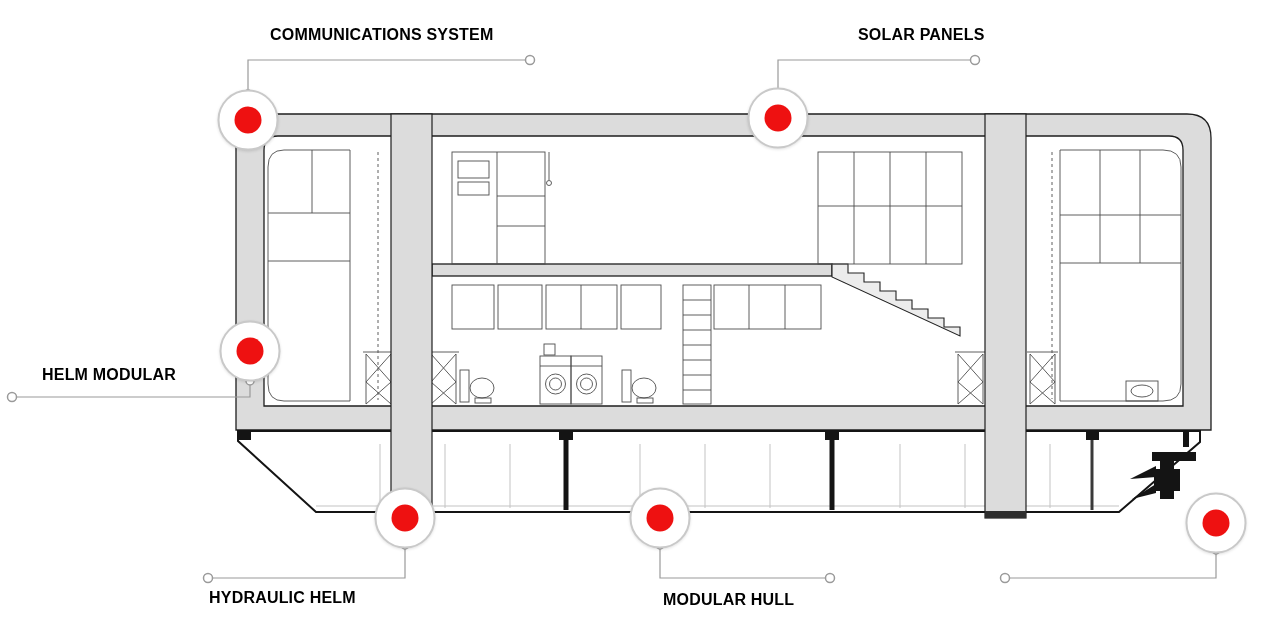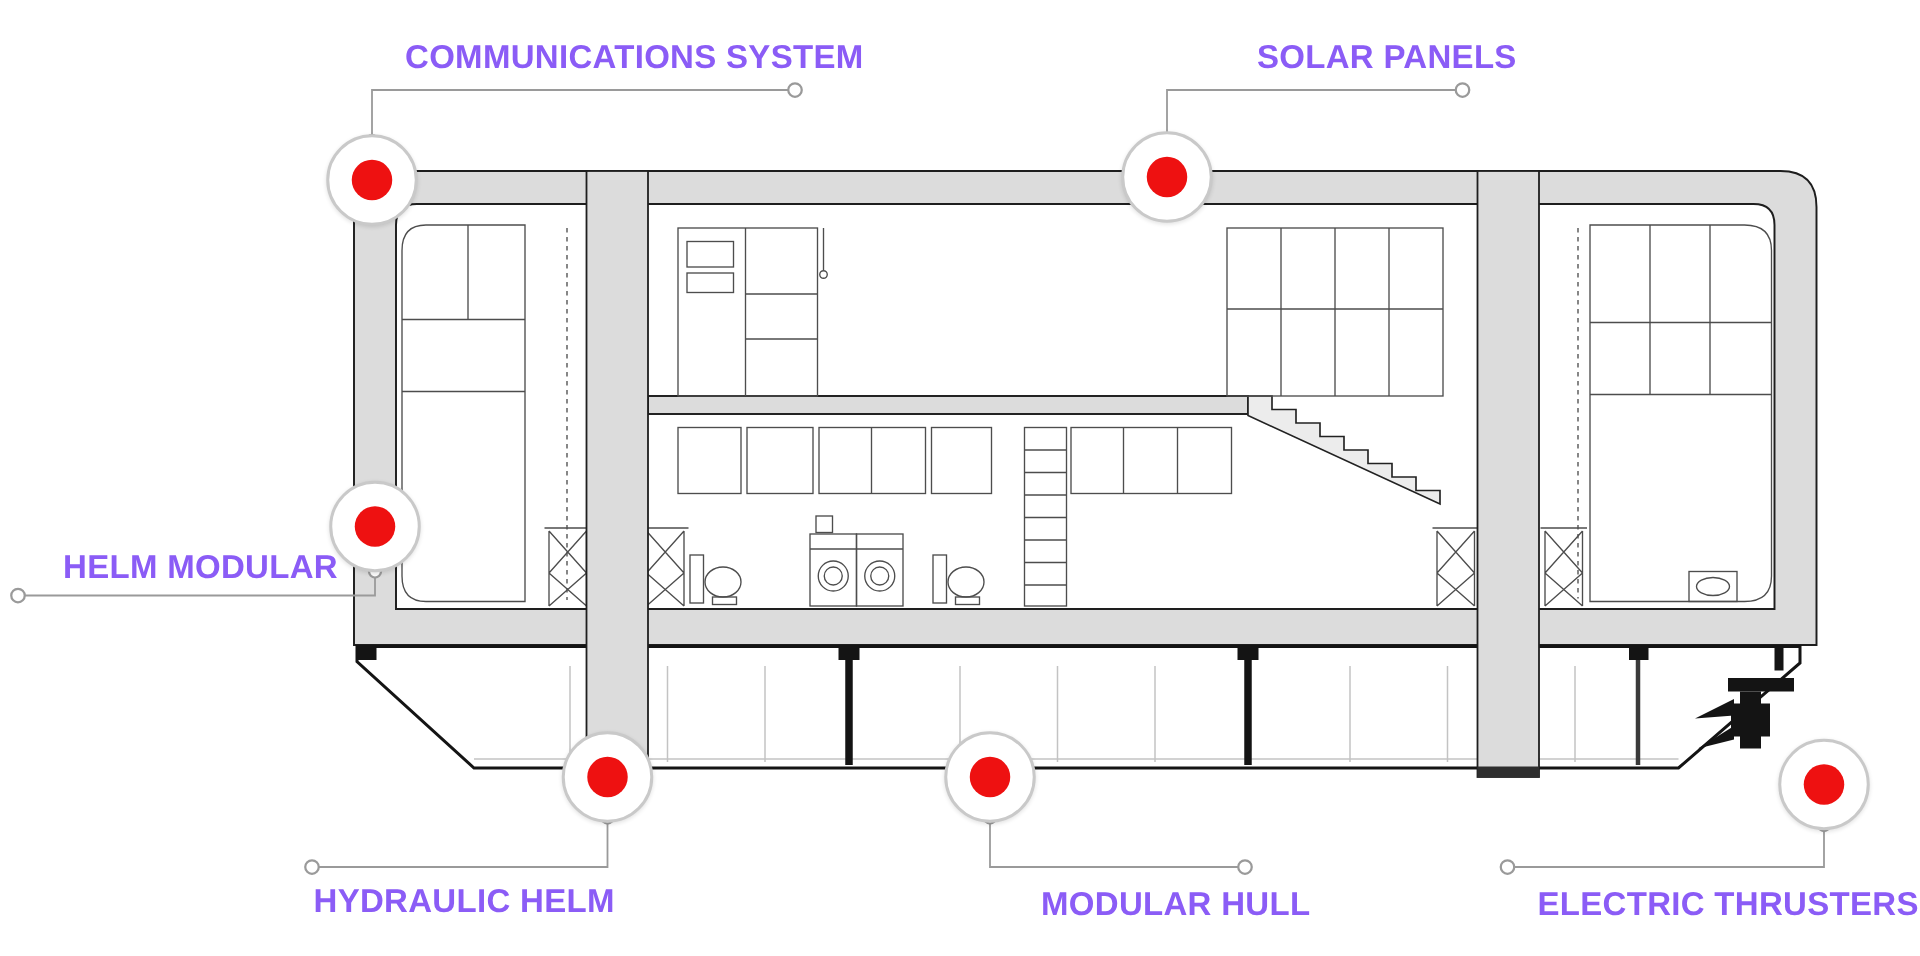--- a/index.html
+++ b/index.html
@@ -1,20 +1,20 @@
 <!DOCTYPE html>
 <html style="--background: #ffffff; --marker-red: #ee1111; --leader-line: #9a9a9a; --wall-gray: #dcdcdc;"><head>
 <meta charset="utf-8">
 <style>
   html,body{margin:0;padding:0;background:#fff;}
   .stage{position:relative;width:1280px;height:637px;background:var(--background,#fff);
          overflow:hidden;font-family:"Liberation Sans",sans-serif;}
   svg.drawing{position:absolute;left:0;top:0;z-index:1;}
-  .callout-label{position:absolute;font-weight:bold;font-size:22px;line-height:1;
-                 letter-spacing:.2px;color:#8b5cf6;white-space:nowrap;z-index:4;}
+  .callout-label{position:absolute;font-weight:bold;font-size:16px;line-height:1;
+                 letter-spacing:.2px;color:#000000;white-space:nowrap;z-index:4;}
   .marker{position:absolute;width:57px;height:57px;transform:translate(-50%,-50%);
           border-radius:50%;background:#fff;border:2px solid #c9c9c9;
           box-shadow:0 1px 3px rgba(0,0,0,.12);display:flex;align-items:center;
           justify-content:center;cursor:pointer;z-index:3;}
   .marker .dot{width:27px;height:27px;border-radius:50%;background:var(--marker-red,#ee1111);}
 
   
   .sh{fill:var(--wall-gray,#dcdcdc);stroke:#1e1e1e;stroke-width:1.3;}
   .col{fill:var(--wall-gray,#dcdcdc);stroke:#1e1e1e;stroke-width:1.2;}
   .cap{fill:#2e2e2e;stroke:none;}
@@ -198,19 +198,18 @@
     <span class="dot"></span>
   </div>
   <div class="marker" style="left:660px;top:518px">
     <span class="dot"></span>
   </div>
   <div class="marker" style="left:1216px;top:523px">
     <span class="dot"></span>
   </div>
 
   <div class="callout-label" style="left:270px;top:27px">COMMUNICATIONS SYSTEM</div>
-  <div class="callout-label" style="left:838px;top:27px">SOLAR PANELS</div>
+  <div class="callout-label" style="left:858px;top:27px">SOLAR PANELS</div>
   <div class="callout-label" style="left:42px;top:367px">HELM MODULAR</div>
   <div class="callout-label" style="left:209px;top:590px">HYDRAULIC HELM</div>
-  <div class="callout-label" style="left:694px;top:592px">MODULAR HULL</div>
-  <div class="callout-label" style="left:1025px;top:592px">ELECTRIC THRUSTERS</div>
+  <div class="callout-label" style="left:663px;top:592px">MODULAR HULL</div>
 
 </div>
 
 </body></html>

